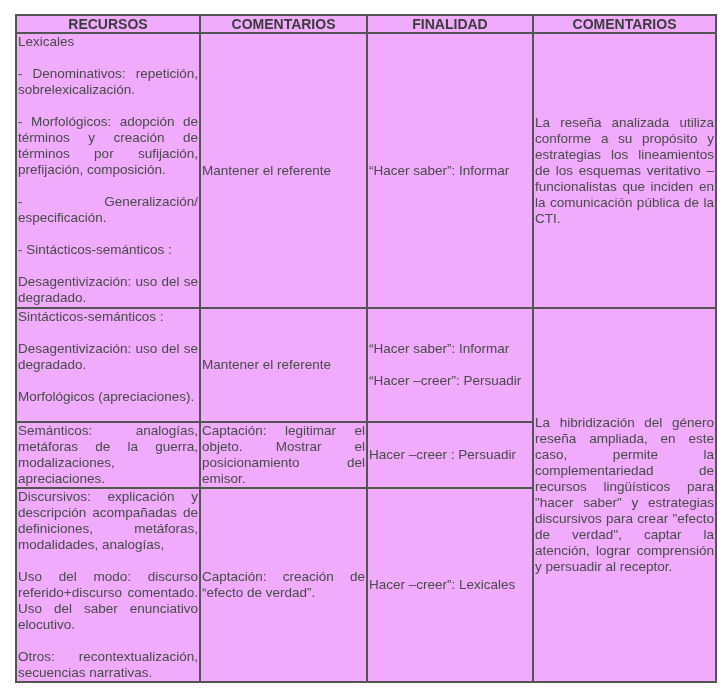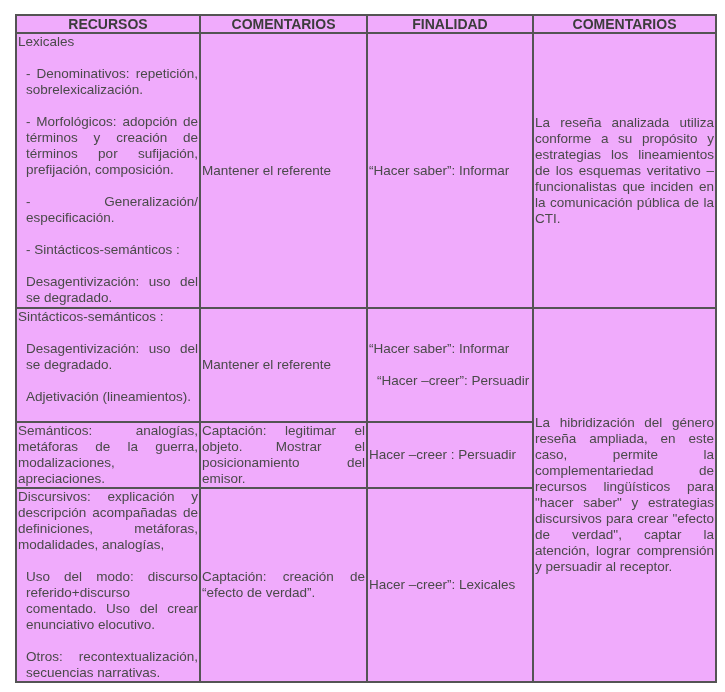--- a/index.html
+++ b/index.html
@@ -19,21 +19,21 @@
   }
   .tbl th {
     font-weight: bold; text-align: center; color: #3c3c3c;
     height: 16px; line-height: 16px; font-size: 14px;
   }
   .c1 { width: 180px; }
   .c2 { width: 163px; }
   .c3 { width: 162px; }
   .c4 { width: 179px; margin-top: 20px; }
   .tbl p { margin: 0; }
-  .tbl p + p { margin-top: 16px; margin-left: 8px; }
+  .tbl p + p { margin-top: 16px; }
   .top { vertical-align: top !important; }
 </style>
 </head>
 <body>
 
 <table class="tbl">
   <thead>
     <tr>
       <th class="c1">RECURSOS</th>
       <th class="c2">COMENTARIOS</th>
@@ -56,21 +56,21 @@
       <td class="c3">
         <p>“Hacer saber”: Informar</p>
       </td>
       <td class="c4">La reseña analizada utiliza conforme a su propósito y estrategias los lineamientos de los esquemas veritativo –funcionalistas que inciden en la comunicación pública de la CTI.</td>
     </tr>
 
     <tr style="height:114px;">
       <td class="c1 top">
         <p>Sintácticos-semánticos :</p>
         <p>Desagentivización: uso del se degradado.</p>
-        <p>Adjetivación (lineamientos).</p>
+        <p>Morfológicos (apreciaciones).</p>
       </td>
       <td class="c2">Mantener el referente</td>
       <td class="c3">
         <p>“Hacer saber”: Informar</p>
         <p>“Hacer –creer”: Persuadir</p>
       </td>
       <td class="c4" rowspan="3">La hibridización del género reseña ampliada, en este caso, permite la complementariedad de recursos lingüísticos para "hacer saber" y estrategias discursivos para crear "efecto de verdad", captar la atención, lograr comprensión y persuadir al receptor.</td>
     </tr>
 
     <tr style="height:66px;">
@@ -79,21 +79,21 @@
       </td>
       <td class="c2">Captación: legitimar el objeto. Mostrar el posicionamiento del emisor.</td>
       <td class="c3">
         <p>Hacer –creer : Persuadir</p>
       </td>
     </tr>
 
     <tr style="height:194px;">
       <td class="c1">
         <p>Discursivos: explicación y descripción acompañadas de definiciones, metáforas, modalidades, analogías,</p>
-        <p>Uso del modo: discurso referido+discurso comentado. Uso del crear enunciativo elocutivo.</p>
+        <p>Uso del modo: discurso referido+discurso comentado. Uso del saber enunciativo elocutivo.</p>
         <p>Otros: recontextualización, secuencias narrativas.</p>
       </td>
       <td class="c2">Captación: creación de “efecto de verdad”.</td>
       <td class="c3">
         <p>Hacer –creer”: Lexicales</p>
       </td>
     </tr>
   </tbody>
 </table>
 

